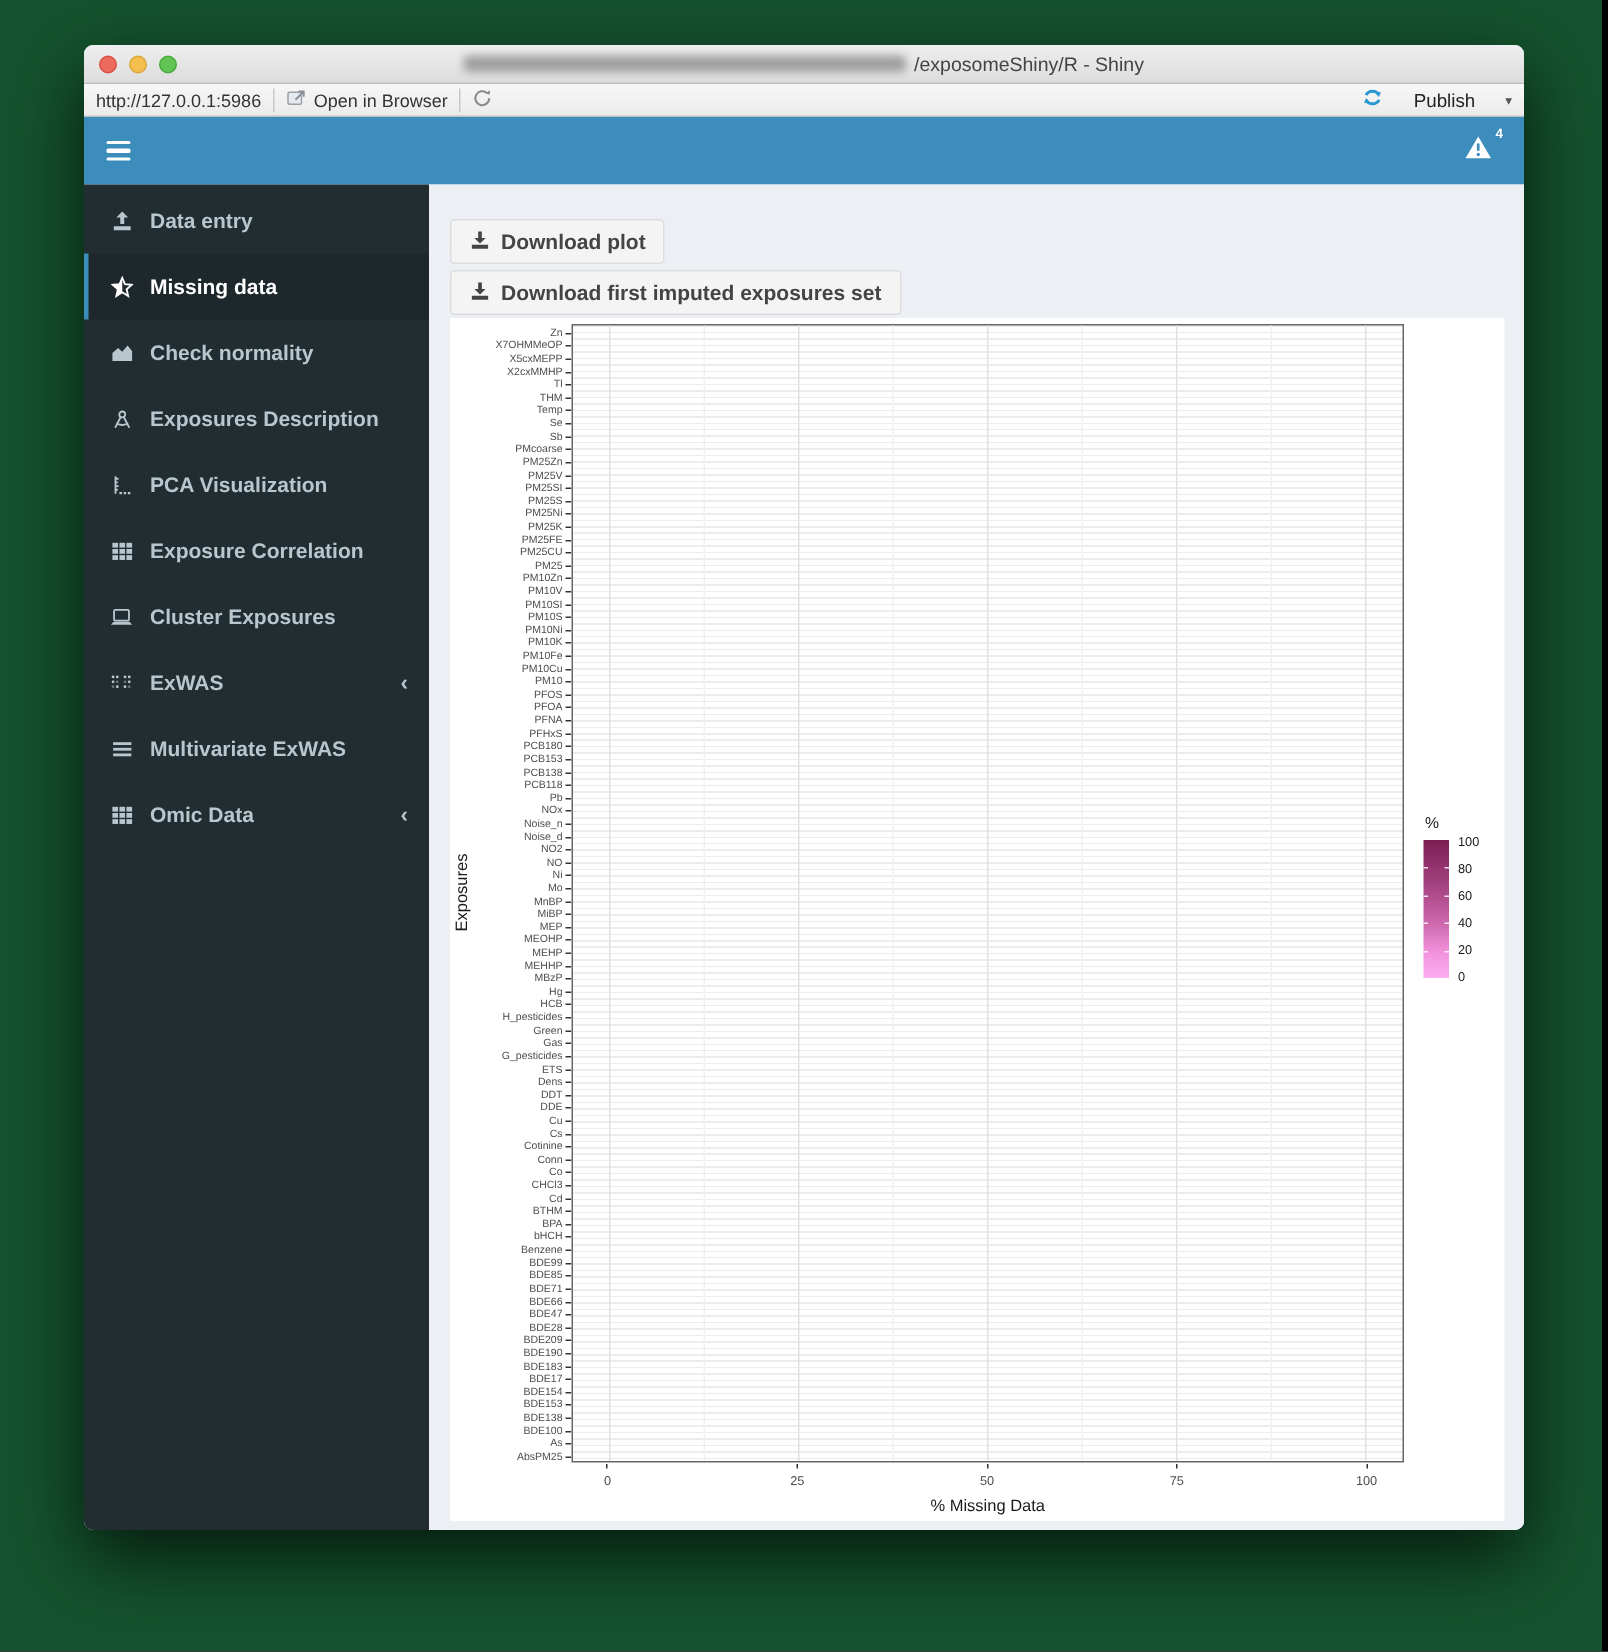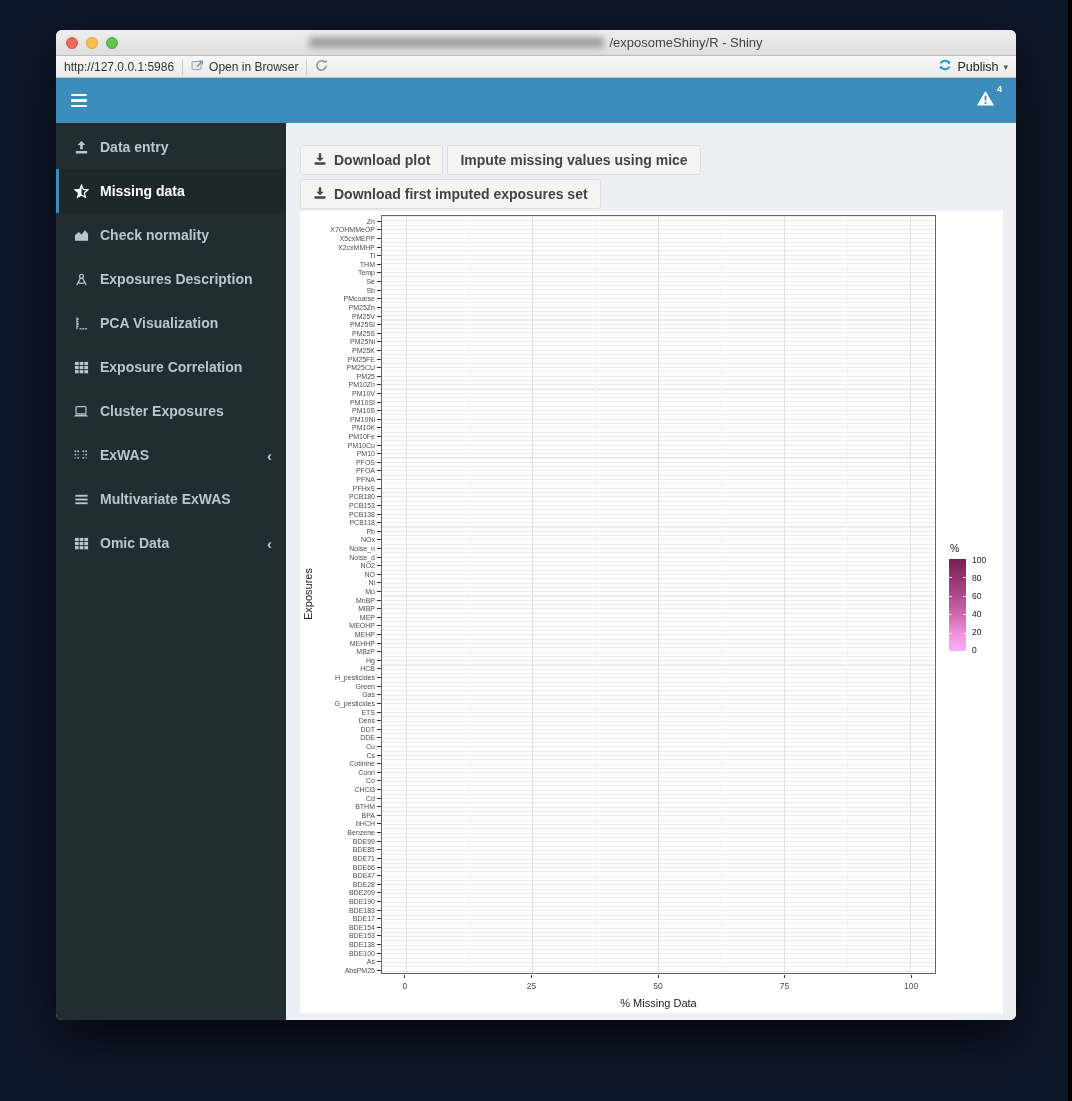--- a/index.html
+++ b/index.html
@@ -1,17 +1,17 @@
 <!DOCTYPE html>
 <html><head>
 <meta charset="utf-8">
 <style>
   * { margin:0; padding:0; box-sizing:border-box; }
   html,body { width:1072px; height:1101px; background:#000; font-family:"Liberation Sans", sans-serif; }
-  .stage { position:relative; width:1068px; height:1101px; background:#0f172a; }
+  .stage { position:relative; width:1068px; height:1101px; background:#14532d; }
   .window { position:absolute; left:56px; top:30px; width:960px; height:990px;
             border-radius:6px; overflow:hidden; background:#ecf0f5;
             box-shadow:0 18px 50px rgba(0,0,0,.7); }
 
   
   .titlebar { height:26px; background:linear-gradient(#eeeeee,#dddddd); border-bottom:1px solid #bdbdbd;
               display:flex; align-items:center; position:relative; }
   .traffic { display:flex; gap:8px; margin-left:10px; }
   .tl { width:12px; height:12px; border-radius:50%; display:inline-block; }
   .tl.red { background:#ed6a5e; border:1px solid #d65249; }
@@ -21,21 +21,21 @@
            display:flex; align-items:center; justify-content:center; gap:5px; }
   .blurred { display:inline-block; width:295px; height:11px; background:#8f8f8f; opacity:.8;
              filter:blur(3px); border-radius:3px; }
 
   
   .browserbar { height:22px; background:linear-gradient(#f7f7f7,#ebebeb); border-bottom:1px solid #bfbfbf;
                 display:flex; align-items:center; font-size:12px; color:#333; padding:0 8px;text-align:center; }
   .bb-sep { width:1px; height:16px; background:#c9c9c9; margin:0 8px; }
   .bb-btn { display:inline-flex; align-items:center; gap:5px; color:#333; cursor:default; }
   .bb-spacer { flex:1; }
-  .publish { display:inline-flex; align-items:center; gap:5px; font-size:12.5px; color:#222; }
+  .publish { display:inline-flex; align-items:center; gap:20px; font-size:12.5px; color:#222; }
   .caret { font-size:9px; color:#555; }
 
   
   .appheader { height:45px; display:flex; }
   .logo { width:230px; background:#367fa9; color:#fff; font-size:18px; letter-spacing:.5px;
           display:flex; align-items:center; justify-content:center; }
   .navbar { flex:1; background:#3c8dbc; display:flex; align-items:center; }
   .hamburger { width:45px; height:45px; display:flex; flex-direction:column; align-items:center;
                justify-content:center; gap:3px; cursor:pointer; }
   .hamburger i { width:16px; height:2.5px; background:#fff; border-radius:1px; }
@@ -48,21 +48,21 @@
   .mainrow { display:flex; height:897px; }
   .sidebar { width:230px; background:#222d32; padding-top:2px; }
   .side-item { height:44px; display:flex; align-items:center; gap:9px; padding:0 10px 0 12px;
                color:#b8c7ce; font-size:14px; font-weight:700; border-left:3px solid transparent;
                cursor:pointer; }
   .side-item .sicon { width:20px; display:flex; justify-content:center; color:#b8c7ce; }
   .side-item.active { background:#1e282c; color:#fff; border-left-color:#3c8dbc; }
   .side-item.active .sicon { color:#fff; }
   .side-chevron { margin-left:auto; font-size:15px; line-height:1; color:#b8c7ce; padding-right:4px; }
 
-  .content { flex:1; background:#ecf0f5; padding:3px 13px 8px 14px;margin-top:19px; }
+  .content { flex:1; background:#ecf0f5; padding:23px 13px 8px 14px; }
   .btn-row { display:flex; gap:4px; margin-bottom:4px; }
   .btn { display:inline-flex; align-items:center; gap:7px; height:30px; padding:0 12px;
          background:#f4f4f4; border:1px solid #ddd; border-radius:3px; font-family:inherit;
          font-size:14px; font-weight:600; color:#444; cursor:pointer; }
   .btn svg { flex:0 0 auto; }
 
   
   .plot-card { position:relative; width:703px; height:802px; background:#fff; margin-top:-2px; }
   .y-axis-title { position:absolute; left:2px; top:4px; height:759px; width:16px;
                   writing-mode:vertical-rl; transform:rotate(180deg); text-align:center;
@@ -307,23 +307,20 @@
       <section class="content">
         <div class="btn-row">
           <button class="btn">
             <span>
               <svg width="14" height="14" viewBox="0 0 16 16">
                   <path d="M6.6 1.5 h2.8 v5 h2.9 L8 10.6 3.7 6.5 h2.9 Z" fill="#444"></path>
                   <path d="M1.8 11.6 h12.4 v3 H1.8 Z" fill="#444"></path>
                 </svg>
             </span>
             <span>Download plot</span>
-          </button>
-          <button class="btn">
-            <span>Impute missing values using mice</span>
           </button>
         </div>
         <div class="btn-row">
           <button class="btn">
             <span>
               <svg width="14" height="14" viewBox="0 0 16 16">
                   <path d="M6.6 1.5 h2.8 v5 h2.9 L8 10.6 3.7 6.5 h2.9 Z" fill="#444"></path>
                   <path d="M1.8 11.6 h12.4 v3 H1.8 Z" fill="#444"></path>
                 </svg>
             </span>

